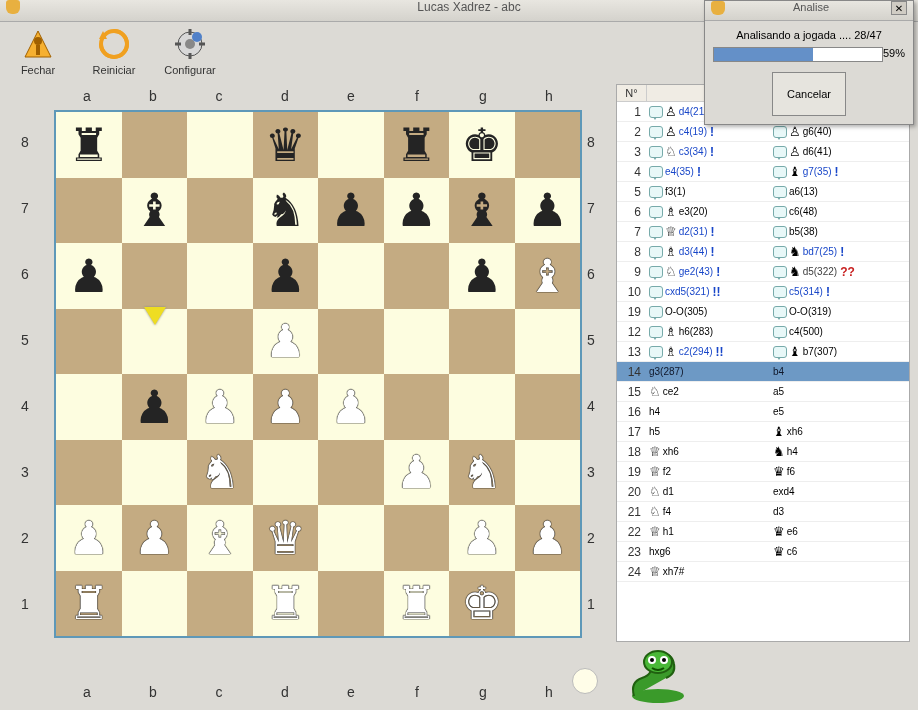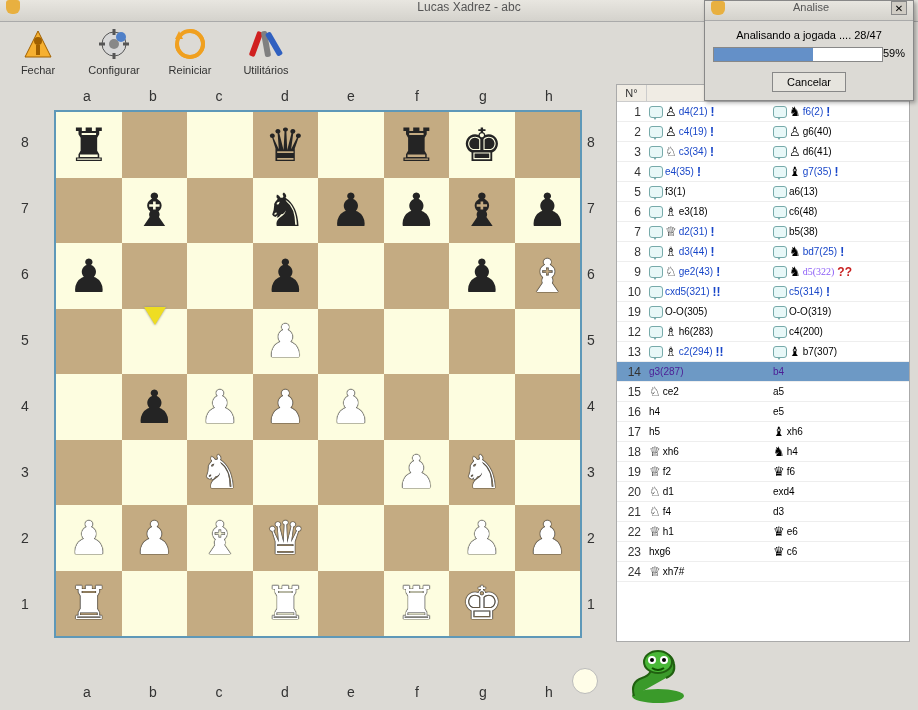--- a/index.html
+++ b/index.html
@@ -38,40 +38,40 @@
 .turn-ind { position: absolute; right: 10px; bottom: -10px; width: 26px; height: 26px; border-radius: 50%; background: #fffde8; border: 1px solid #bbb; }
 
 
 .movepanel { flex: 1; border: 1px solid #aaa; background: #fff; height: 558px; overflow-y: auto; overflow-x: hidden; font-size: 12px; }
 .mphead { display: flex; background: #f0ece4; border-bottom: 1px solid #ccc; position: sticky; top: 0; }
 .mphead .col { border-right: 1px solid #ccc; padding: 2px 4px; font-size: 11px; color: #333; text-align: center; }
 .mrow { display: flex; border-bottom: 1px solid #eee; align-items: center; height: 20px; }
 .mrow .num { width: 30px; text-align: right; padding-right: 6px; color: #333; }
 .mrow .mv { width: 124px; display: flex; align-items: center; gap: 2px; padding-left: 2px; }
 .mrow.sel { background: #6d99c5; color: #fff; }
-.mrow.sel .mv { color: #4c1d95; }
+.mrow.sel .mv { color: #0f172a; }
 .bubble { display:inline-block; width: 14px; height: 12px; border: 1px solid #7aa; border-radius: 3px; background: #e8f8f8; position: relative; flex-shrink: 0; }
 .bubble::after { content:""; position:absolute; bottom:-3px; left:3px; width:0;height:0; border-left:2px solid transparent; border-right:2px solid transparent; border-top:3px solid #7aa; }
 .pieceicon { font-size: 13px; flex-shrink: 0; }
 .mvtext { font-size: 10px; }
 .mvtext.blue { color: #1846c8; }
-.mvtext.red { color: #8b5cf6; font-family: Liberation Serif, serif; }
+.mvtext.red { color: #404040; }
 .nag { font-weight: bold; margin-left: 1px; font-size: 12px; }
 .nag.blue { color: #1846c8; }
 .nag.red { color: #c82020; }
 
 
 .dialog { position: absolute; top: 0; right: 4px; width: 210px; background: #dcdad5; border: 1px solid #888; box-shadow: 2px 2px 4px rgba(0,0,0,0.3); }
 .dialog .titlebar { height: 20px; font-size: 11px; }
 .dialog .titlebar .closebtn { width: 16px; height: 14px; border: 1px solid #888; background: #d0ccc4; display: flex; align-items: center; justify-content: center; font-size: 10px; cursor: pointer; }
 .dialog .body { padding: 8px; text-align: center; }
 .dialog .progressrow { display: flex; align-items: flex-start; margin: 6px 0 10px; }
 .progress { flex: 1; height: 15px; border: 1px solid #888; background: #fff; position: relative; }
 .progress .fill { height: 100%; background: #6490c8; }
-.cancelbtn { border: 1px solid #888; background: #e6e4de; padding: 3px 14px; cursor: pointer; font-size: 11px; }
+.cancelbtn { border: 1px solid #888; background: #e6e4de; padding: 15px 14px; cursor: pointer; font-size: 11px; }
 
 .snake { position: absolute; bottom: 4px; right: 230px; }
 </style>
 </head>
 <body>
 
 <div class="titlebar">
   <span class="app-icon"></span>
   <span class="title">Lucas Xadrez - abc</span>
 </div>
@@ -79,57 +79,47 @@
 <div class="toolbar">
   <div class="tool">
     <div class="ticon">
       <svg width="34" height="34" viewBox="0 0 34 34">
           <path d="M4 30 L17 4 L30 30 Z" fill="#f6b030" stroke="#a06000" stroke-width="1"></path>
           <circle cx="17" cy="14" r="4" fill="#a06000"></circle>
           <rect x="15" y="18" width="4" height="10" fill="#a06000"></rect>
         </svg>
     </div>
     <span class="tlabel">Fechar</span>
+  </div>
+  <div class="tool">
+    <div class="ticon">
+      <svg width="34" height="34" viewBox="0 0 34 34">
+          <circle cx="17" cy="17" r="13" fill="none" stroke="#f0a020" stroke-width="4"></circle>
+          <path d="M17 4 A13 13 0 1 1 4 17" fill="none" stroke="#f0a020" stroke-width="4"></path>
+          <polygon points="2,12 10,12 6,4" fill="#f0a020"></polygon>
+        </svg>
+    </div>
+    <span class="tlabel">Reiniciar</span>
   </div>
   <div class="tool">
     <div class="ticon">
       <svg width="34" height="34" viewBox="0 0 34 34">
           <circle cx="17" cy="17" r="12" fill="#d8d8d8" stroke="#555" stroke-width="1"></circle>
           <circle cx="17" cy="17" r="5" fill="#888"></circle>
           <g stroke="#555" stroke-width="3">
             <line x1="17" y1="2" x2="17" y2="8"></line>
             <line x1="17" y1="26" x2="17" y2="32"></line>
             <line x1="2" y1="17" x2="8" y2="17"></line>
             <line x1="26" y1="17" x2="32" y2="17"></line>
           </g>
           <circle cx="24" cy="10" r="5" fill="#5080c8"></circle>
         </svg>
     </div>
     <span class="tlabel">Configurar</span>
   </div>
-  <div class="tool">
-    <div class="ticon">
-      <svg width="34" height="34" viewBox="0 0 34 34">
-          <circle cx="17" cy="17" r="13" fill="none" stroke="#f0a020" stroke-width="4"></circle>
-          <path d="M17 4 A13 13 0 1 1 4 17" fill="none" stroke="#f0a020" stroke-width="4"></path>
-          <polygon points="2,12 10,12 6,4" fill="#f0a020"></polygon>
-        </svg>
-    </div>
-    <span class="tlabel">Reiniciar</span>
-  </div>
-  <div class="tool">
-    <div class="ticon">
-      <svg width="34" height="34" viewBox="0 0 34 34">
-          <rect x="4" y="4" width="6" height="26" rx="2" fill="#d02020" transform="rotate(20 7 17)"></rect>
-          <rect x="14" y="4" width="6" height="26" rx="2" fill="#808080" transform="rotate(-10 17 17)"></rect>
-          <rect x="22" y="4" width="6" height="26" rx="2" fill="#3060c0" transform="rotate(-30 25 17)"></rect>
-        </svg>
-    </div>
-    <span class="tlabel">Utilitários</span>
-  </div>
 </div>
 
 <div class="mainarea">
   <div class="boardwrap">
     <div class="coords-outer">
       <div class="filelabels top" id="files-top">
           <span>a</span>
           <span>b</span>
           <span>c</span>
           <span>d</span>
@@ -377,21 +367,21 @@
           <div class="mv">
             <span class="bubble"></span>
             <span class="mvtext ">a6(13)</span>
           </div>
         </div>
         <div class="mrow">
           <div class="num">6</div>
           <div class="mv">
             <span class="bubble"></span>
             <span class="pieceicon">♗</span>
-            <span class="mvtext ">e3(18)</span>
+            <span class="mvtext ">e3(20)</span>
           </div>
           <div class="mv">
             <span class="bubble"></span>
             <span class="mvtext ">c6(48)</span>
           </div>
         </div>
         <div class="mrow">
           <div class="num">7</div>
           <div class="mv">
             <span class="bubble"></span>
@@ -460,21 +450,21 @@
         </div>
         <div class="mrow">
           <div class="num">12</div>
           <div class="mv">
             <span class="bubble"></span>
             <span class="pieceicon">♗</span>
             <span class="mvtext ">h6(283)</span>
           </div>
           <div class="mv">
             <span class="bubble"></span>
-            <span class="mvtext ">c4(200)</span>
+            <span class="mvtext ">c4(500)</span>
           </div>
         </div>
         <div class="mrow">
           <div class="num">13</div>
           <div class="mv">
             <span class="bubble"></span>
             <span class="pieceicon">♗</span>
             <span class="mvtext blue">c2(294)</span>
             <span class="nag blue">!!</span>
           </div>

